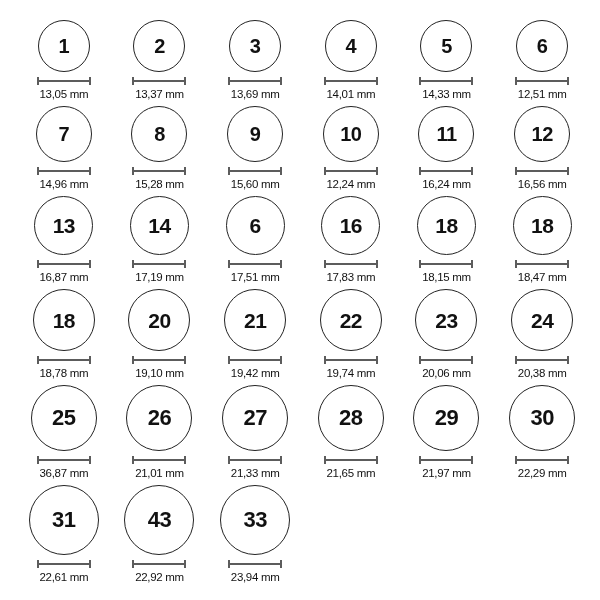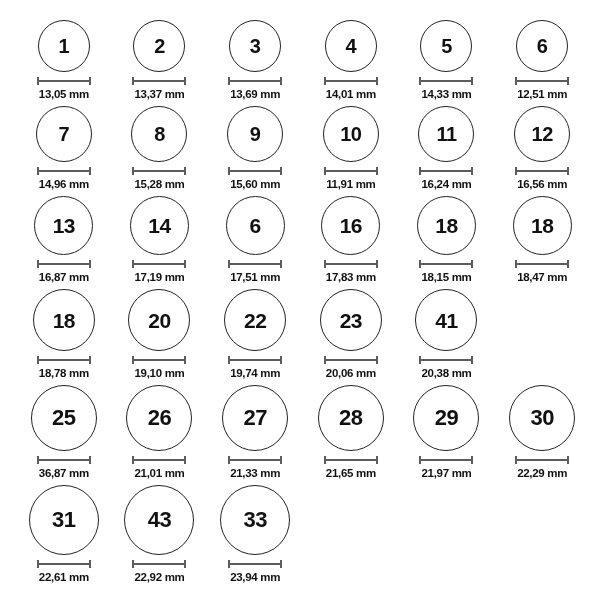--- a/index.html
+++ b/index.html
@@ -64,21 +64,21 @@
     left: 0;
     right: 0;
     top: 50%;
     height: 2px;
     margin-top: -1px;
     background: #5c5c5c;
   }
   .label {
     margin-top: 2px;
     font-size: 11.5px;
-    font-weight: 700;
+    font-weight: 400;
     color: #111111;
     letter-spacing: -0.3px;
     white-space: nowrap;
     line-height: 14px;
   }
 </style>
 </head>
 <body>
 
 <main class="chart" id="chart">
@@ -146,21 +146,21 @@
           <span class="num">9</span>
         </div>
         <div class="measure"></div>
         <div class="label">15,60 mm</div>
       </div>
       <div class="cell">
         <div class="circle">
           <span class="num">10</span>
         </div>
         <div class="measure"></div>
-        <div class="label">11,91 mm</div>
+        <div class="label">12,24 mm</div>
       </div>
       <div class="cell">
         <div class="circle">
           <span class="num">11</span>
         </div>
         <div class="measure"></div>
         <div class="label">16,24 mm</div>
       </div>
       <div class="cell">
         <div class="circle">
@@ -224,35 +224,42 @@
       </div>
       <div class="cell">
         <div class="circle">
           <span class="num">20</span>
         </div>
         <div class="measure"></div>
         <div class="label">19,10 mm</div>
       </div>
       <div class="cell">
         <div class="circle">
+          <span class="num">21</span>
+        </div>
+        <div class="measure"></div>
+        <div class="label">19,42 mm</div>
+      </div>
+      <div class="cell">
+        <div class="circle">
           <span class="num">22</span>
         </div>
         <div class="measure"></div>
         <div class="label">19,74 mm</div>
       </div>
       <div class="cell">
         <div class="circle">
           <span class="num">23</span>
         </div>
         <div class="measure"></div>
         <div class="label">20,06 mm</div>
       </div>
       <div class="cell">
         <div class="circle">
-          <span class="num">41</span>
+          <span class="num">24</span>
         </div>
         <div class="measure"></div>
         <div class="label">20,38 mm</div>
       </div>
     </div>
     <div class="row row-4">
       <div class="cell">
         <div class="circle">
           <span class="num">25</span>
         </div>

